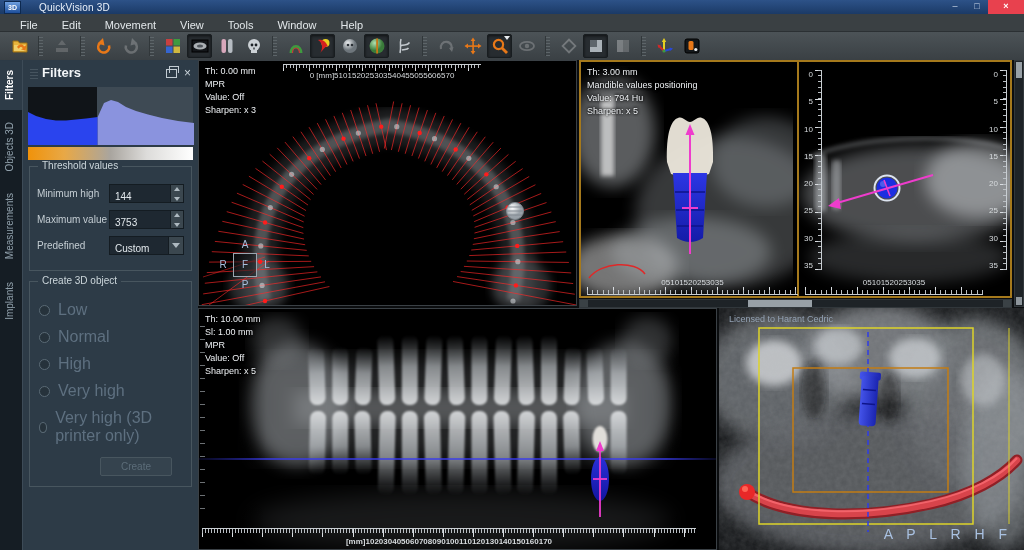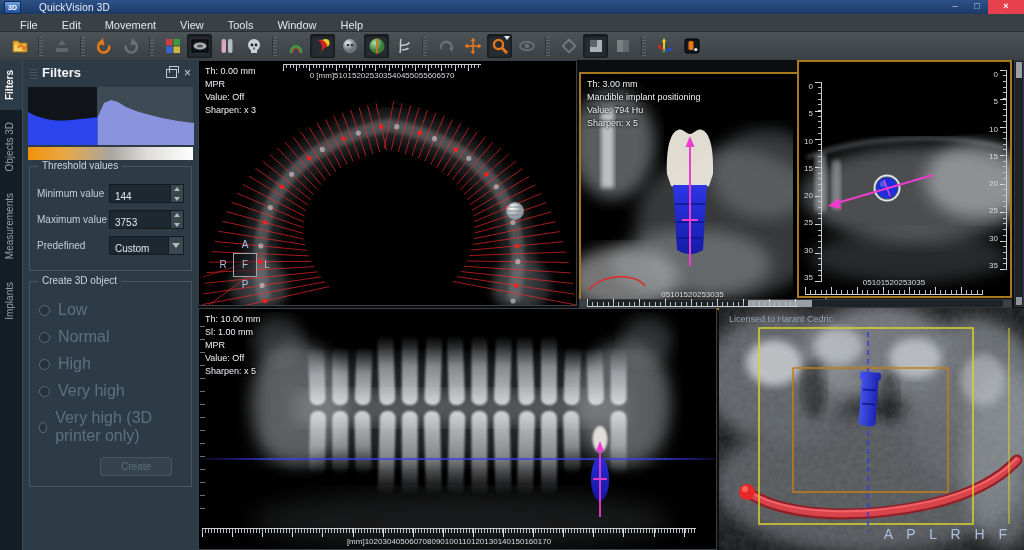--- a/index.html
+++ b/index.html
@@ -69,21 +69,21 @@
     border-right:4px solid transparent;border-top:5px solid #aeb9c0;}
   .radio{display:flex;align-items:center;margin:9px 2px;}
   .rdot{width:9px;height:9px;border-radius:50%;border:1px solid #5a6a75;margin-right:8px;background:#26323b;}
   .rtxt{color:#5e7080;font-size:16px;}
   .create-btn{display:block;margin:12px 12px 2px auto;width:72px;height:19px;background:#35434e;
     border:1px solid #48565f;border-radius:2px;color:#5c6d79;font-size:10px;font-family:inherit;}
   
   #main{position:absolute;left:198px;top:60px;width:826px;height:490px;background:#0b0d0f;}
   .vp{position:absolute;background:#000;border:1px solid #3a4045;box-sizing:border-box;overflow:hidden;}
   #vp-axial{left:0;top:0;width:379px;height:246px;}
-  #vp-cross1{left:381px;top:12px;width:248px;height:238px;border:2px solid #a5791c;text-decoration:underline;}
+  #vp-cross1{left:381px;top:0;width:248px;height:238px;border:2px solid #a5791c;text-decoration:underline;}
   #vp-cross2{left:599px;top:0;width:215px;height:238px;border:2px solid #a5791c;}
   #vp-pan{left:0;top:248px;width:519px;height:242px;}
   #vp-3d{left:521px;top:248px;width:305px;height:242px;border:none;}
   .vp svg{position:absolute;inset:0;}
   .info{position:absolute;left:6px;top:4px;z-index:5;}
   .info p{margin:0;color:#eef1f4;font-size:9px;line-height:13px;text-shadow:0 0 3px #000,0 0 3px #000;}
   
   .rlabels{display:flex;justify-content:center;color:#d6dadd;font-size:8px;}
   .ax-ruler{position:absolute;left:84px;top:3px;width:198px;z-index:4;}
   .ax-ruler .tickline{height:6px;border-top:1px solid #c9ced2;
@@ -95,21 +95,21 @@
     align-items:flex-end;color:#d6dadd;font-size:8px;padding-right:2px;}
   .vruler .vtick{width:6px;border-right:1px solid #c9ced2;
     background-image:repeating-linear-gradient(0deg,#b9bec3 0 1px,transparent 1px 5.7px),
       repeating-linear-gradient(0deg,#dadee2 0 1px,transparent 1px 28.4px);
     background-size:3px 100%,6px 100%;background-repeat:no-repeat;background-position:right,right;}
   .chruler{position:absolute;left:6px;right:27px;bottom:2px;height:16px;z-index:4;}
   .chruler .tickline{height:7px;border-bottom:1px solid #c9ced2;
     background-image:repeating-linear-gradient(90deg,#b9bec3 0 1px,transparent 1px 5.2px),
       repeating-linear-gradient(90deg,#dadee2 0 1px,transparent 1px 26px);
     background-size:100% 4px,100% 7px;background-repeat:no-repeat;background-position:bottom,bottom;}
-  .pruler{position:absolute;left:3px;right:20px;bottom:2px;height:19px;z-index:4;}
+  .pruler{position:absolute;left:3px;right:20px;bottom:2px;height:19px;z-index:4;font-weight:bold;}
   .pruler .tickline{height:8px;border-top:1px solid #c9ced2;
     background-image:repeating-linear-gradient(90deg,#b9bec3 0 1px,transparent 1px 3px),
       repeating-linear-gradient(90deg,#dadee2 0 1px,transparent 1px 30.1px);
     background-size:100% 4px,100% 8px;background-repeat:no-repeat;background-position:top,top;}
   .pvtick{position:absolute;left:1px;top:10px;bottom:40px;width:6px;z-index:4;opacity:.7;
     background-image:repeating-linear-gradient(0deg,#9aa0a5 0 1px,transparent 1px 13px);
     background-size:5px 100%;background-repeat:no-repeat;}
   
   .orient{position:absolute;left:14px;bottom:12px;z-index:5;display:grid;
     grid-template-columns:20px 24px 20px;grid-template-rows:16px 24px 16px;
@@ -343,21 +343,21 @@
       <div class="hist">
         <svg viewBox="0 0 166 58" preserveAspectRatio="none" width="166" height="58">
           <polygon points="0,25 8,29 18,32 28,33.5 38,33.5 48,32.5 58,31.5 66,30.5 69.7,30 69.7,58 0,58" fill="#2a44ee"></polygon>
           <polygon points="69.7,30 76,16 83,13 90,15 98,20 108,24 120,27.5 134,31 150,34 166,36 166,58 69.7,58" fill="#8a93de"></polygon>
         </svg>
       </div>
       <div class="gradbar"></div>
       <div class="group">
         <span class="legend">Threshold values</span>
         <div class="frow">
-          <span class="flbl">Minimum value</span>
+          <span class="flbl">Minimum high</span>
           <div class="field">
             <span class="fval">144</span>
             <span class="spin">
                 <i class="up"></i>
                 <i class="dn"></i>
               </span>
           </div>
         </div>
         <div class="frow">
           <span class="flbl">Maximum value</span>
@@ -597,21 +597,21 @@
         </g>
         <g>
           <line x1="109" y1="192" x2="109" y2="72" stroke="#ee3ccc" stroke-width="2"></line>
           <path d="M109,62 L104.5,73 h9 z" fill="#ee3ccc"></path>
           <line x1="101" y1="146" x2="117" y2="146" stroke="#ee3ccc" stroke-width="2"></line>
         </g>
         <path d="M8,216 C20,200 54,198 64,212" fill="none" stroke="#e02828" stroke-width="1.5"></path>
       </svg>
       <div class="info">
           <p>Th: 3.00 mm</p>
-          <p>Mandible implant positioning</p>
+          <p>Mandible values positioning</p>
           <p>Value: 794 Hu</p>
           <p>Sharpen: x 5</p>
         </div>
       <div class="vruler">
         <div class="vlabels">
             <span>0</span>
             <span>5</span>
             <span>10</span>
             <span>15</span>
             <span>20</span>

